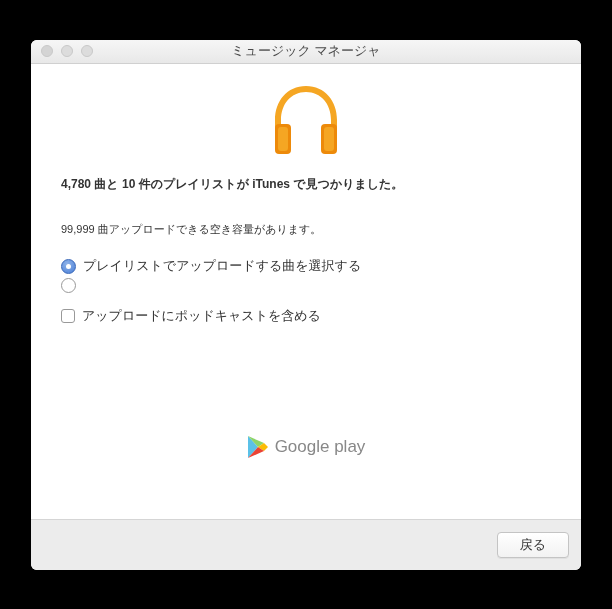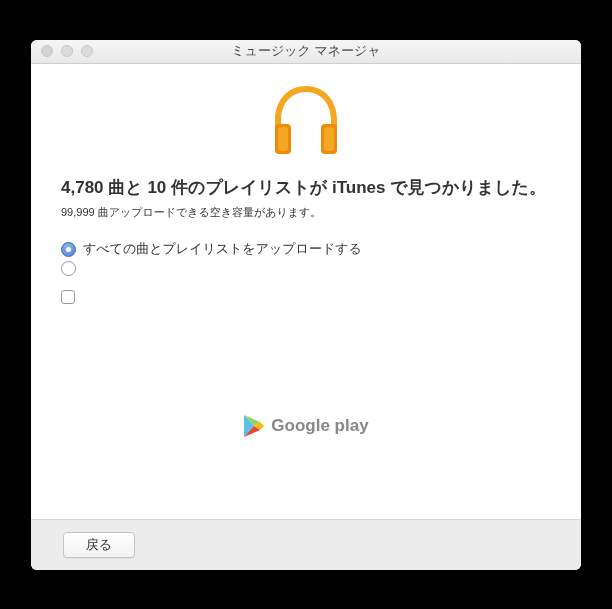--- a/index.html
+++ b/index.html
@@ -52,24 +52,24 @@
       padding: 20px 30px 18px 30px;
       background: #fff;
       min-height: 455px;
     }
     .hero-icon {
       display: flex;
       justify-content: center;
       margin-bottom: 20px;
     }
     .heading {
-      font-size: 17px;
+      font-size: 12px;
       font-weight: 600;
       color: #333;
-      margin-bottom: 6px;
+      margin-bottom: 30px;
       line-height: 1.4;
     }
     .subtext {
       font-size: 11px;
       color: #333;
       margin-bottom: 20px;
     }
     .radio-group {
       margin-bottom: 14px;
     }
@@ -115,28 +115,28 @@
     .footer-logo {
       display: flex;
       align-items: center;
       justify-content: center;
       gap: 6px;
       margin-top: 110px;
     }
     .footer-logo-text {
       font-size: 17px;
       color: #888;
-      font-weight: 700;
+      font-weight: 400;
     }
     .button-bar {
       background: #ececec;
       border-top: 1px solid #d5d5d5;
-      padding: 12px 32px;
-      display: flex;
-      justify-content: flex-start;
+      padding: 12px 12px;
+      display: flex;
+      justify-content: flex-end;
       gap: 4px;
     }
     .btn {
       min-width: 72px;
       padding: 3px 16px;
       font-size: 13px;
       background: linear-gradient(#ffffff, #f2f2f2);
       border: 1px solid #c4c4c4;
       border-radius: 4px;
       color: #333;
@@ -167,29 +167,30 @@
         <rect x="57" y="43" width="10" height="24" rx="3" fill="#f5a623"></rect>
       </svg>
     </div>
 
     <div class="heading">4,780 曲と 10 件のプレイリストが iTunes で見つかりました。</div>
     <div class="subtext">99,999 曲アップロードできる空き容量があります。</div>
 
     <div class="radio-group">
       <label class="radio-row">
         <span class="radio selected"></span>
-        <span>すべての曲とプレイリストをアップロードする</span>
+        <span>プレイリストでアップロードする曲を選択する</span>
       </label>
       <label class="radio-row">
         <span class="radio"></span>
       </label>
     </div>
 
     <label class="check-row">
       <span class="checkbox"></span>
+      <span>アップロードにポッドキャストを含める</span>
     </label>
 
     <div class="footer-logo">
       <svg width="22" height="24" viewBox="0 0 22 24">
         <path d="M 1 1 L 1 23 L 11 12 Z" fill="#5bc1e8"></path>
         <path d="M 1 1 L 17 8 L 11 12 Z" fill="#8dd46a"></path>
         <path d="M 17 8 L 21 12 L 17 16 L 11 12 Z" fill="#fbbc05"></path>
         <path d="M 1 23 L 17 16 L 11 12 Z" fill="#ea4335"></path>
       </svg>
       <span class="footer-logo-text">Google play</span>

